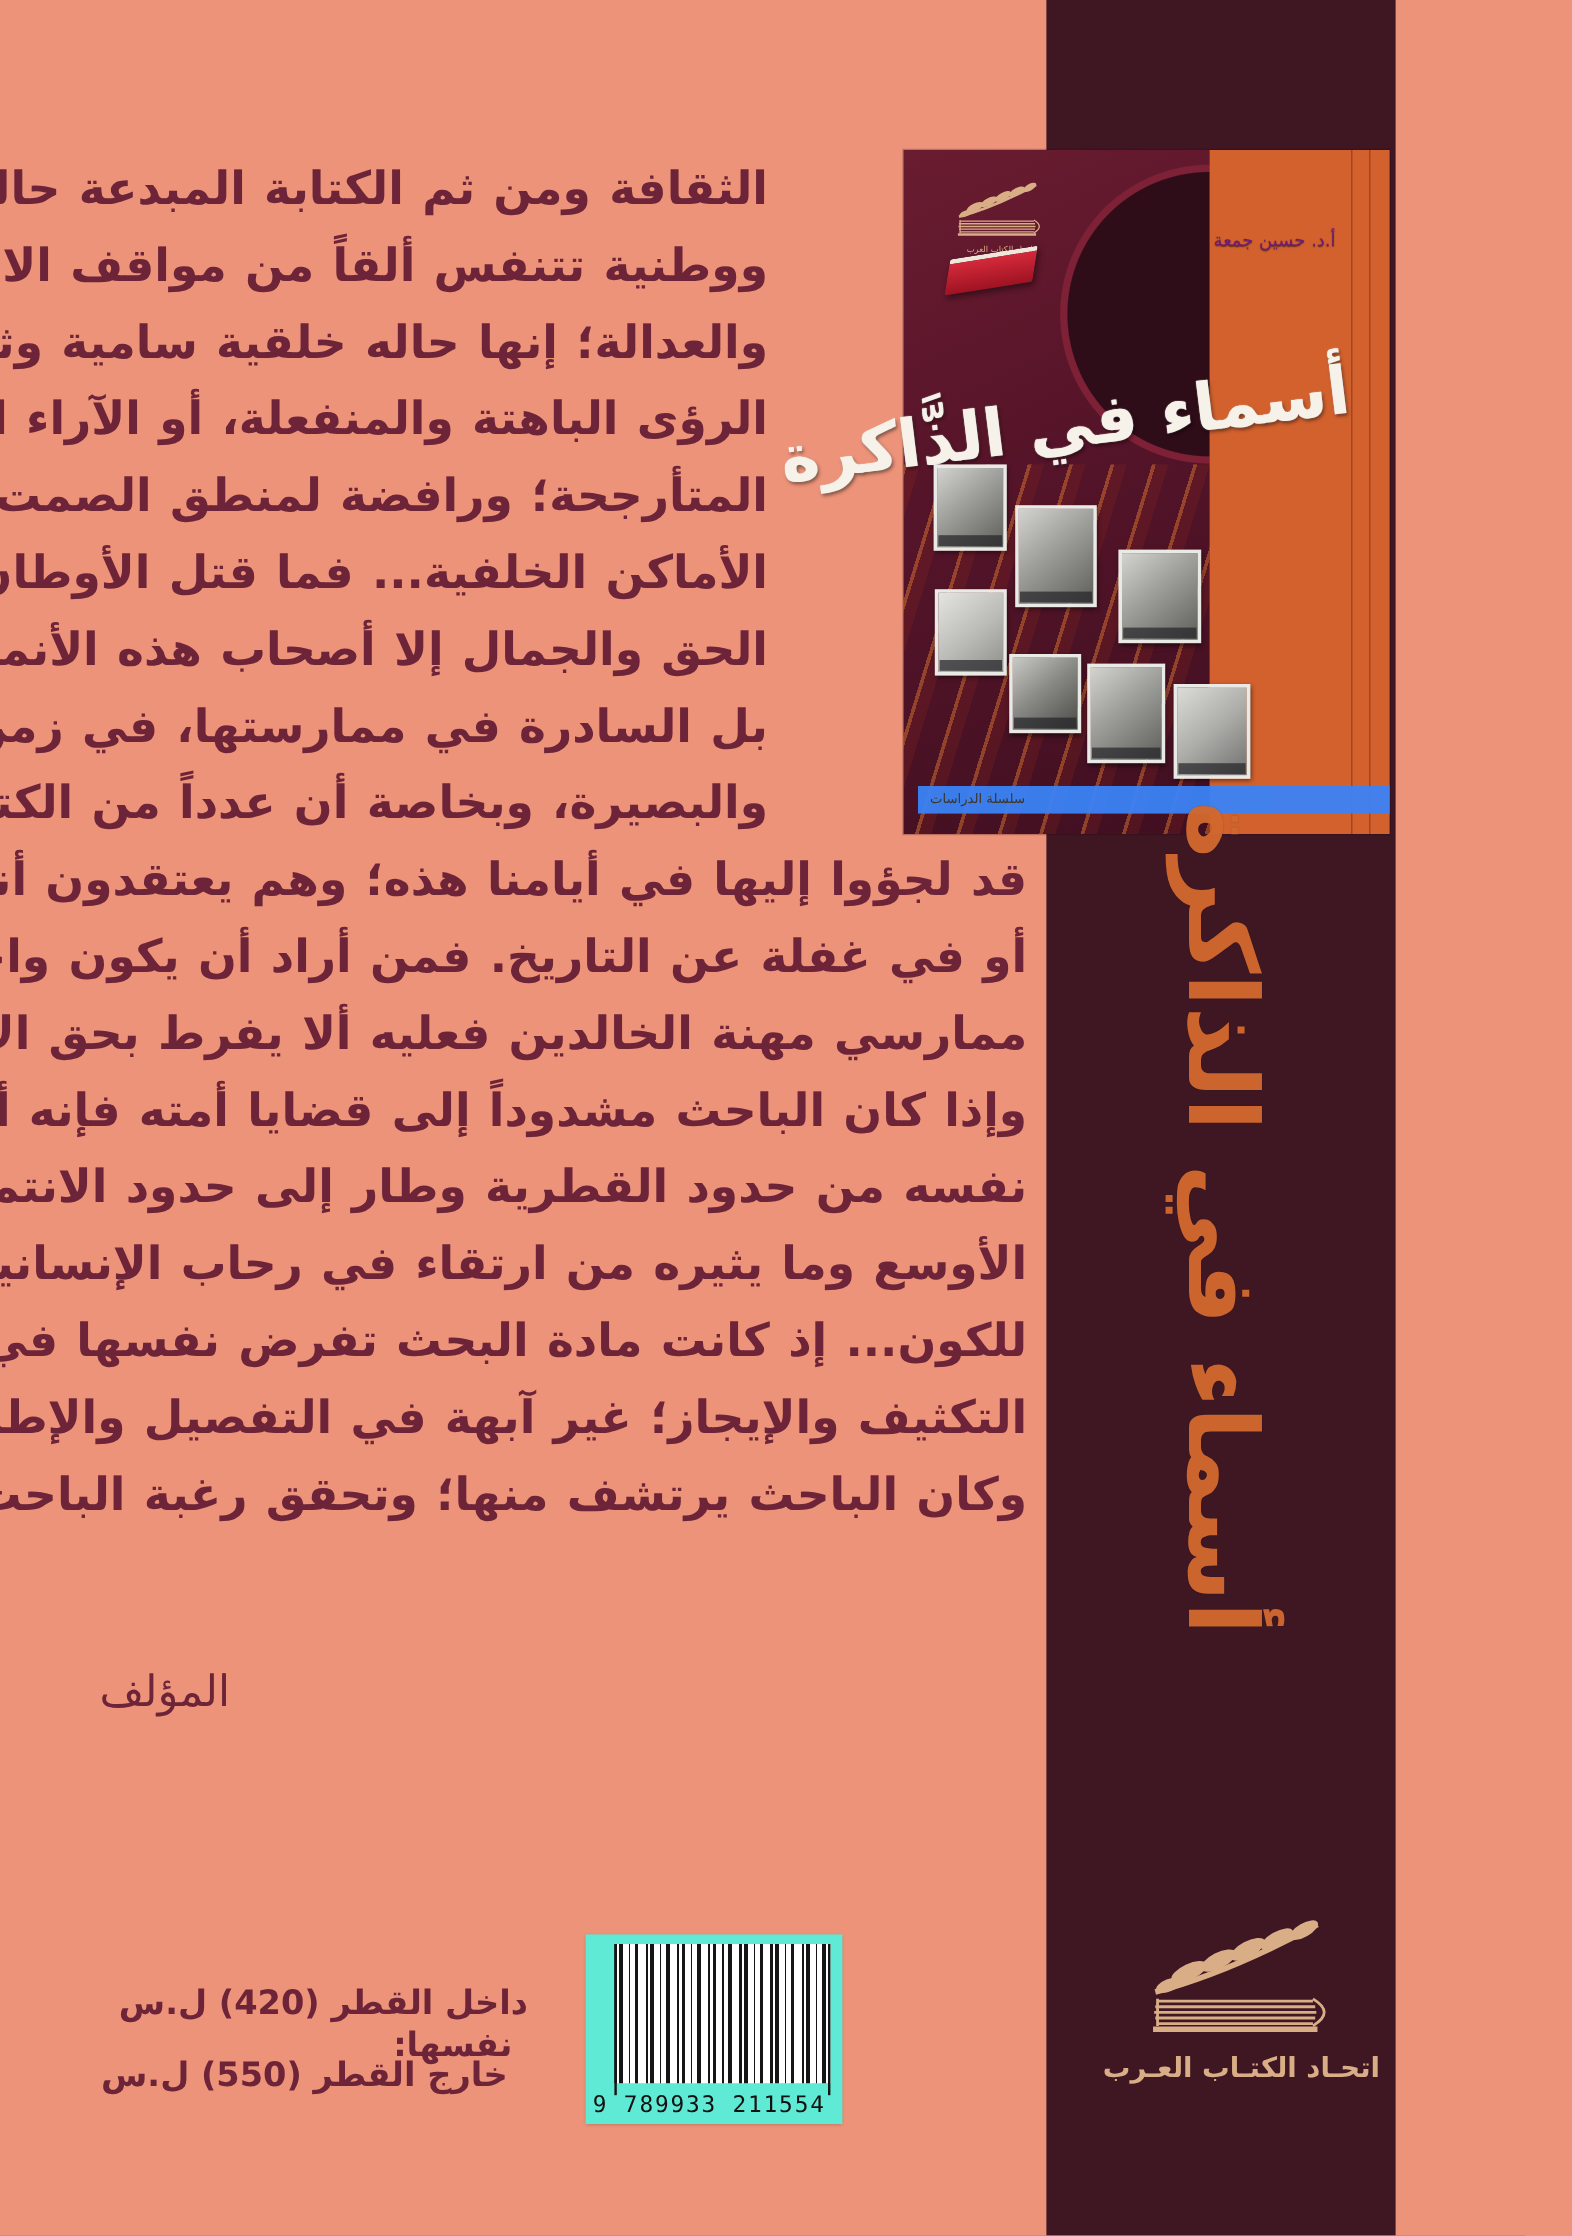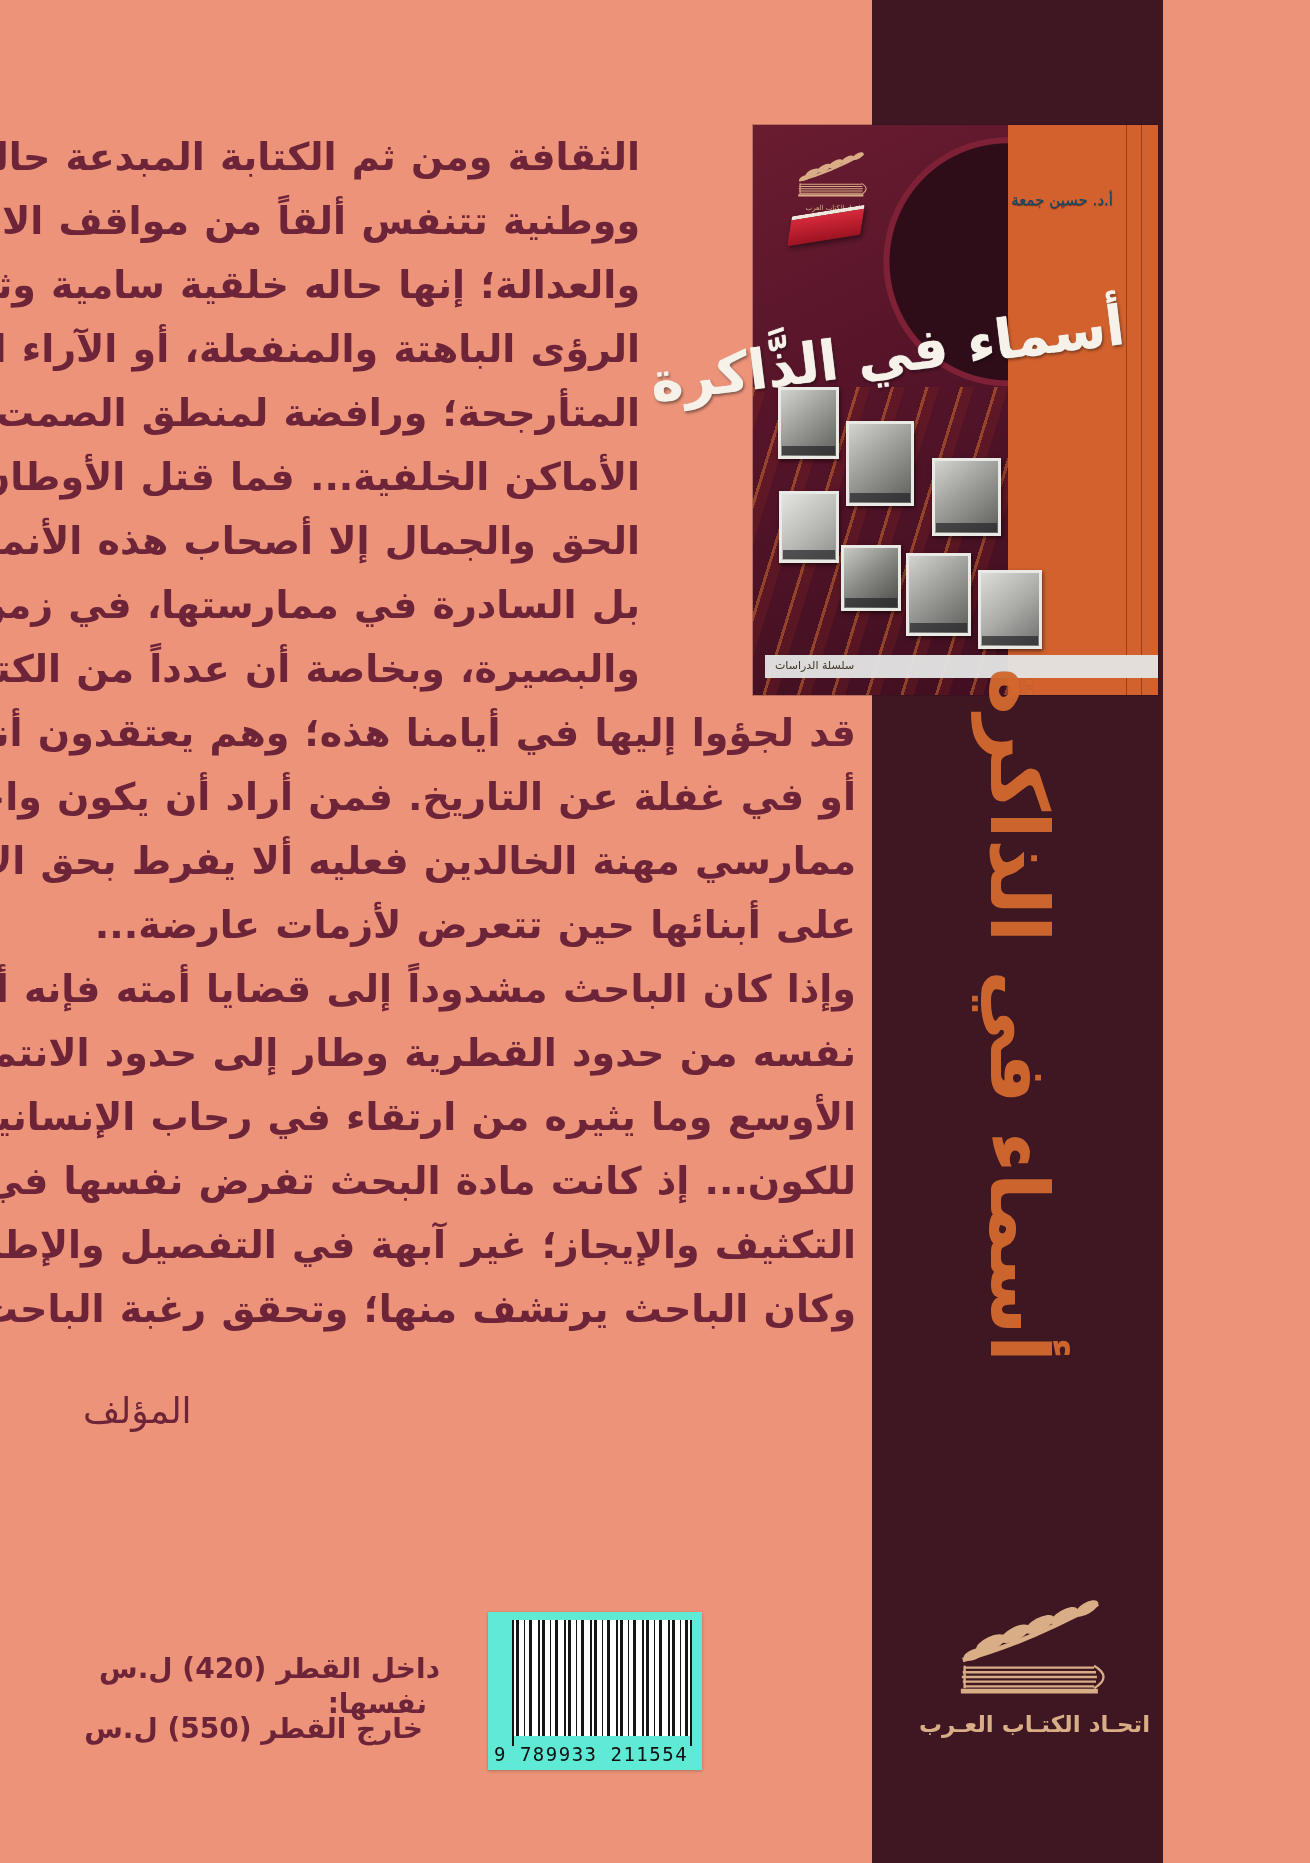--- a/index.html
+++ b/index.html
@@ -40,40 +40,40 @@
     border-left:1px solid rgba(110,35,10,.55); border-right:1px solid rgba(110,35,10,.55); }
   .cover-logo { position:absolute; left:30px; top:20px; width:100px; text-align:center;
     color:var(--tan, #D9AE86); }
   .cover-logo svg { width:95px; height:58px; display:block; margin:0 auto; }
   .cover-logo-caption { font-size:7px; letter-spacing:.5px; direction:rtl; margin-top:1px; }
   .red-book { position:absolute; left:36px; top:86px; width:74px; height:25px;
     transform: rotate(-9deg) skewX(-18deg);
     background: linear-gradient(#D5293A, #9D1322);
     border-top:4px solid #EFE6DC; border-radius:2px;
     box-shadow:2px 3px 5px rgba(0,0,0,.45); }
-  .cover-author { position:absolute; right:45px; top:66px; font-size:15px; color:#0c4a6e;
+  .cover-author { position:absolute; right:45px; top:66px; font-size:15px; color:#701a75;
     direction:rtl; white-space:nowrap; text-shadow:0 1px 1px rgba(0,0,0,.5); }
   .cover-title { position:absolute; right:38px; top:168px; direction:rtl; white-space:nowrap;
     transform:rotate(-7deg); transform-origin:right top;
     font-size:55px; font-weight:bold; color:#F6F2EA;
     text-shadow:1px 2px 3px rgba(0,0,0,.45), 0 0 1px #FFF; }
   .portrait { position:absolute; border:3px solid #E9E9E6;
     background: linear-gradient(140deg,#D3D3CF 0%, #A0A09C 42%, #5E5E5A 100%);
     box-shadow:1px 2px 4px rgba(0,0,0,.55); }
   .portrait::after { content:""; position:absolute; left:1px; right:1px; bottom:1px; height:9px;
     background:rgba(35,35,40,.7); }
   .p1 {left:25px;  top:262px; width:55px; height:66px;}
   .p2 {left:93px;  top:296px; width:62px; height:79px;}
   .p3 {left:179px; top:333px; width:63px; height:72px;}
   .p4 {left:26px;  top:366px; width:54px; height:66px; background:linear-gradient(140deg,#E4E4E0,#B9B9B5 55%,#8E8E8A);}
   .p5 {left:88px;  top:420px; width:54px; height:60px; background:linear-gradient(140deg,#C9C9C5,#8A8A86 45%,#4A4A46);}
   .p6 {left:153px; top:428px; width:59px; height:77px;}
   .p7 {left:225px; top:445px; width:58px; height:73px; background:linear-gradient(140deg,#DCDCD8,#ACACA8 50%,#707070);}
   .series-strip { position:absolute; left:12px; right:0; top:530px; height:23px;
-    background:#e5e5e5; opacity:.95; }
+    background:#3b82f6; opacity:.95; }
   .series-text { position:absolute; left:10px; top:4px; font-size:11px; color:#3E3926;
     direction:rtl; white-space:nowrap; }
 
   
   .spine-wrap { position:absolute; left:872px; top:690px; width:291px; height:650px; }
   .spine-text { position:absolute; top:50%; left:50%;
     transform:translate(-50%,-50%) rotate(90deg); white-space:nowrap;
     font-size:80px; font-weight:bold; letter-spacing:2px;
     color:var(--accent-orange, #D2682F); opacity:.96;
     text-shadow:0 0 1px rgba(0,0,0,.3); }
@@ -117,21 +117,20 @@
     <div class="bt-line narrow">والعدالة؛ إنها حاله خلقية سامية وثابتة؛ بعيدة عن</div>
     <div class="bt-line narrow">الرؤى الباهتة والمنفعلة، أو الآراء المعلَّبة أو</div>
     <div class="bt-line narrow">المتأرجحة؛ ورافضة لمنطق الصمت والانزواء في</div>
     <div class="bt-line narrow">الأماكن الخلفية... فما قتل الأوطان وهتك ستر</div>
     <div class="bt-line narrow">الحق والجمال إلا أصحاب هذه الأنماط المفترضة،</div>
     <div class="bt-line narrow">بل السادرة في ممارستها، في زمن أزاغ البصر</div>
     <div class="bt-line narrow">والبصيرة، وبخاصة أن عدداً من الكتاب</div>
     <div class="bt-line">قد لجؤوا إليها في أيامنا هذه؛ وهم يعتقدون أنهم في مأمن،</div>
     <div class="bt-line">أو في غفلة عن التاريخ. فمن أراد أن يكون واحداً من</div>
     <div class="bt-line">ممارسي مهنة الخالدين فعليه ألا يفرط بحق الأوطان</div>
-    <div class="bt-line">على أبنائها حين تتعرض لأزمات عارضة...</div>
     <div class="bt-line">وإذا كان الباحث مشدوداً إلى قضايا أمته فإنه أعتق</div>
     <div class="bt-line">نفسه من حدود القطرية وطار إلى حدود الانتماء العربي</div>
     <div class="bt-line">الأوسع وما يثيره من ارتقاء في رحاب الإنسانية الجامعة</div>
     <div class="bt-line">للكون... إذ كانت مادة البحث تفرض نفسها في صميم</div>
     <div class="bt-line">التكثيف والإيجاز؛ غير آبهة في التفصيل والإطناب...</div>
     <div class="bt-line">وكان الباحث يرتشف منها؛ وتحقق رغبة الباحث فيها.</div>
   </div>
 
 <div class="signature">المؤلف</div>
 

